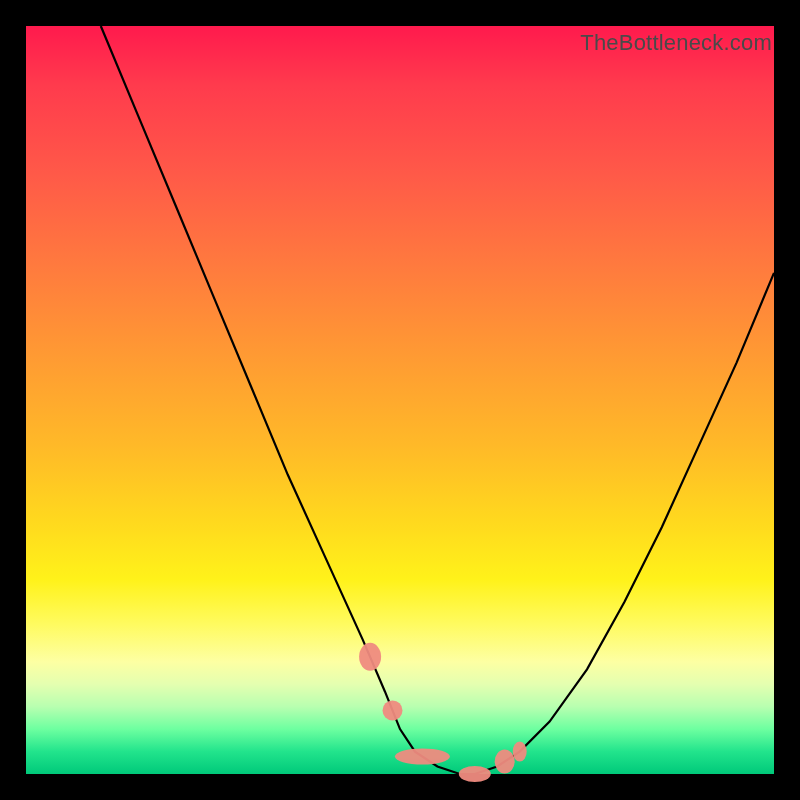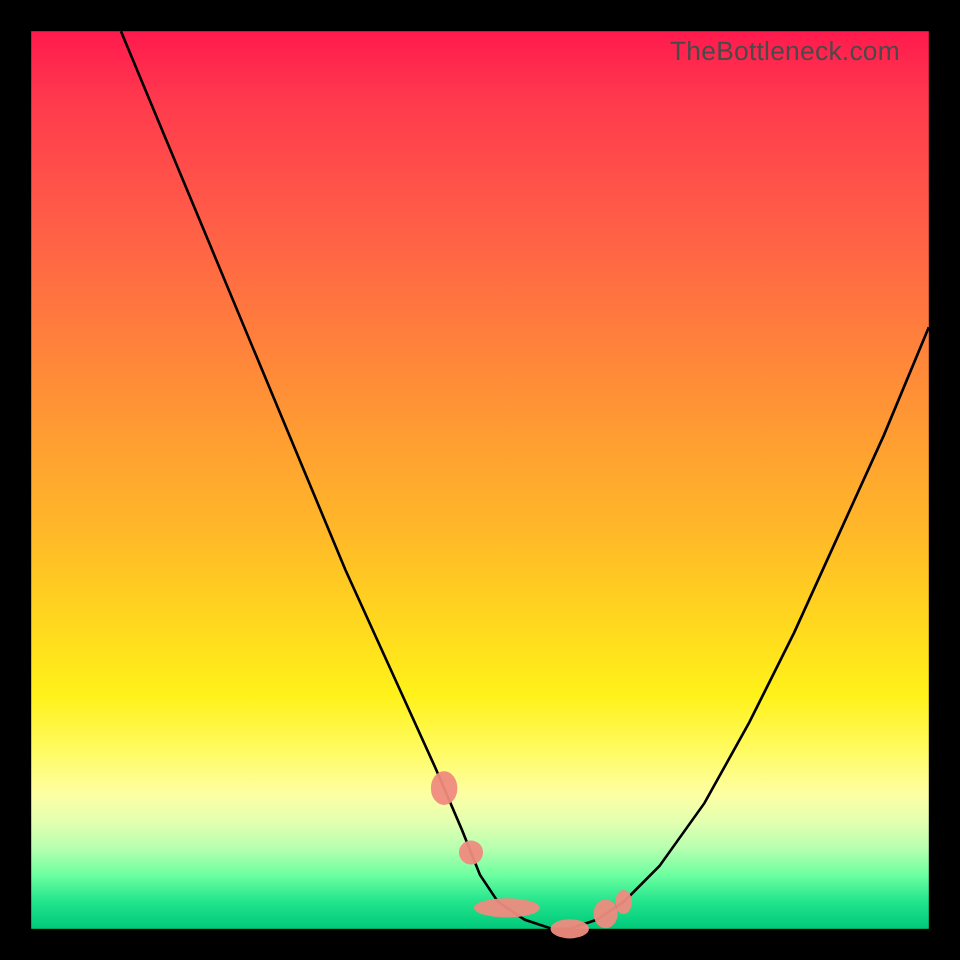--- a/index.html
+++ b/index.html
@@ -40,21 +40,21 @@
       #e4ffb0 88%,
       #b8ffb0 91%,
       #6dffa0 94%,
       #22e48c 97%,
       #00c97a 100%
     );
   }
   .watermark {
     position: absolute;
     top: 4px;
-    right: 24px;
+    right: 2px;
     color: #4a4a4a;
     font-size: 22px;
     font-weight: 500;
     letter-spacing: 0.2px;
     user-select: none;
   }
   svg.curve {
     position: absolute;
     left: 0;
     top: 0;

